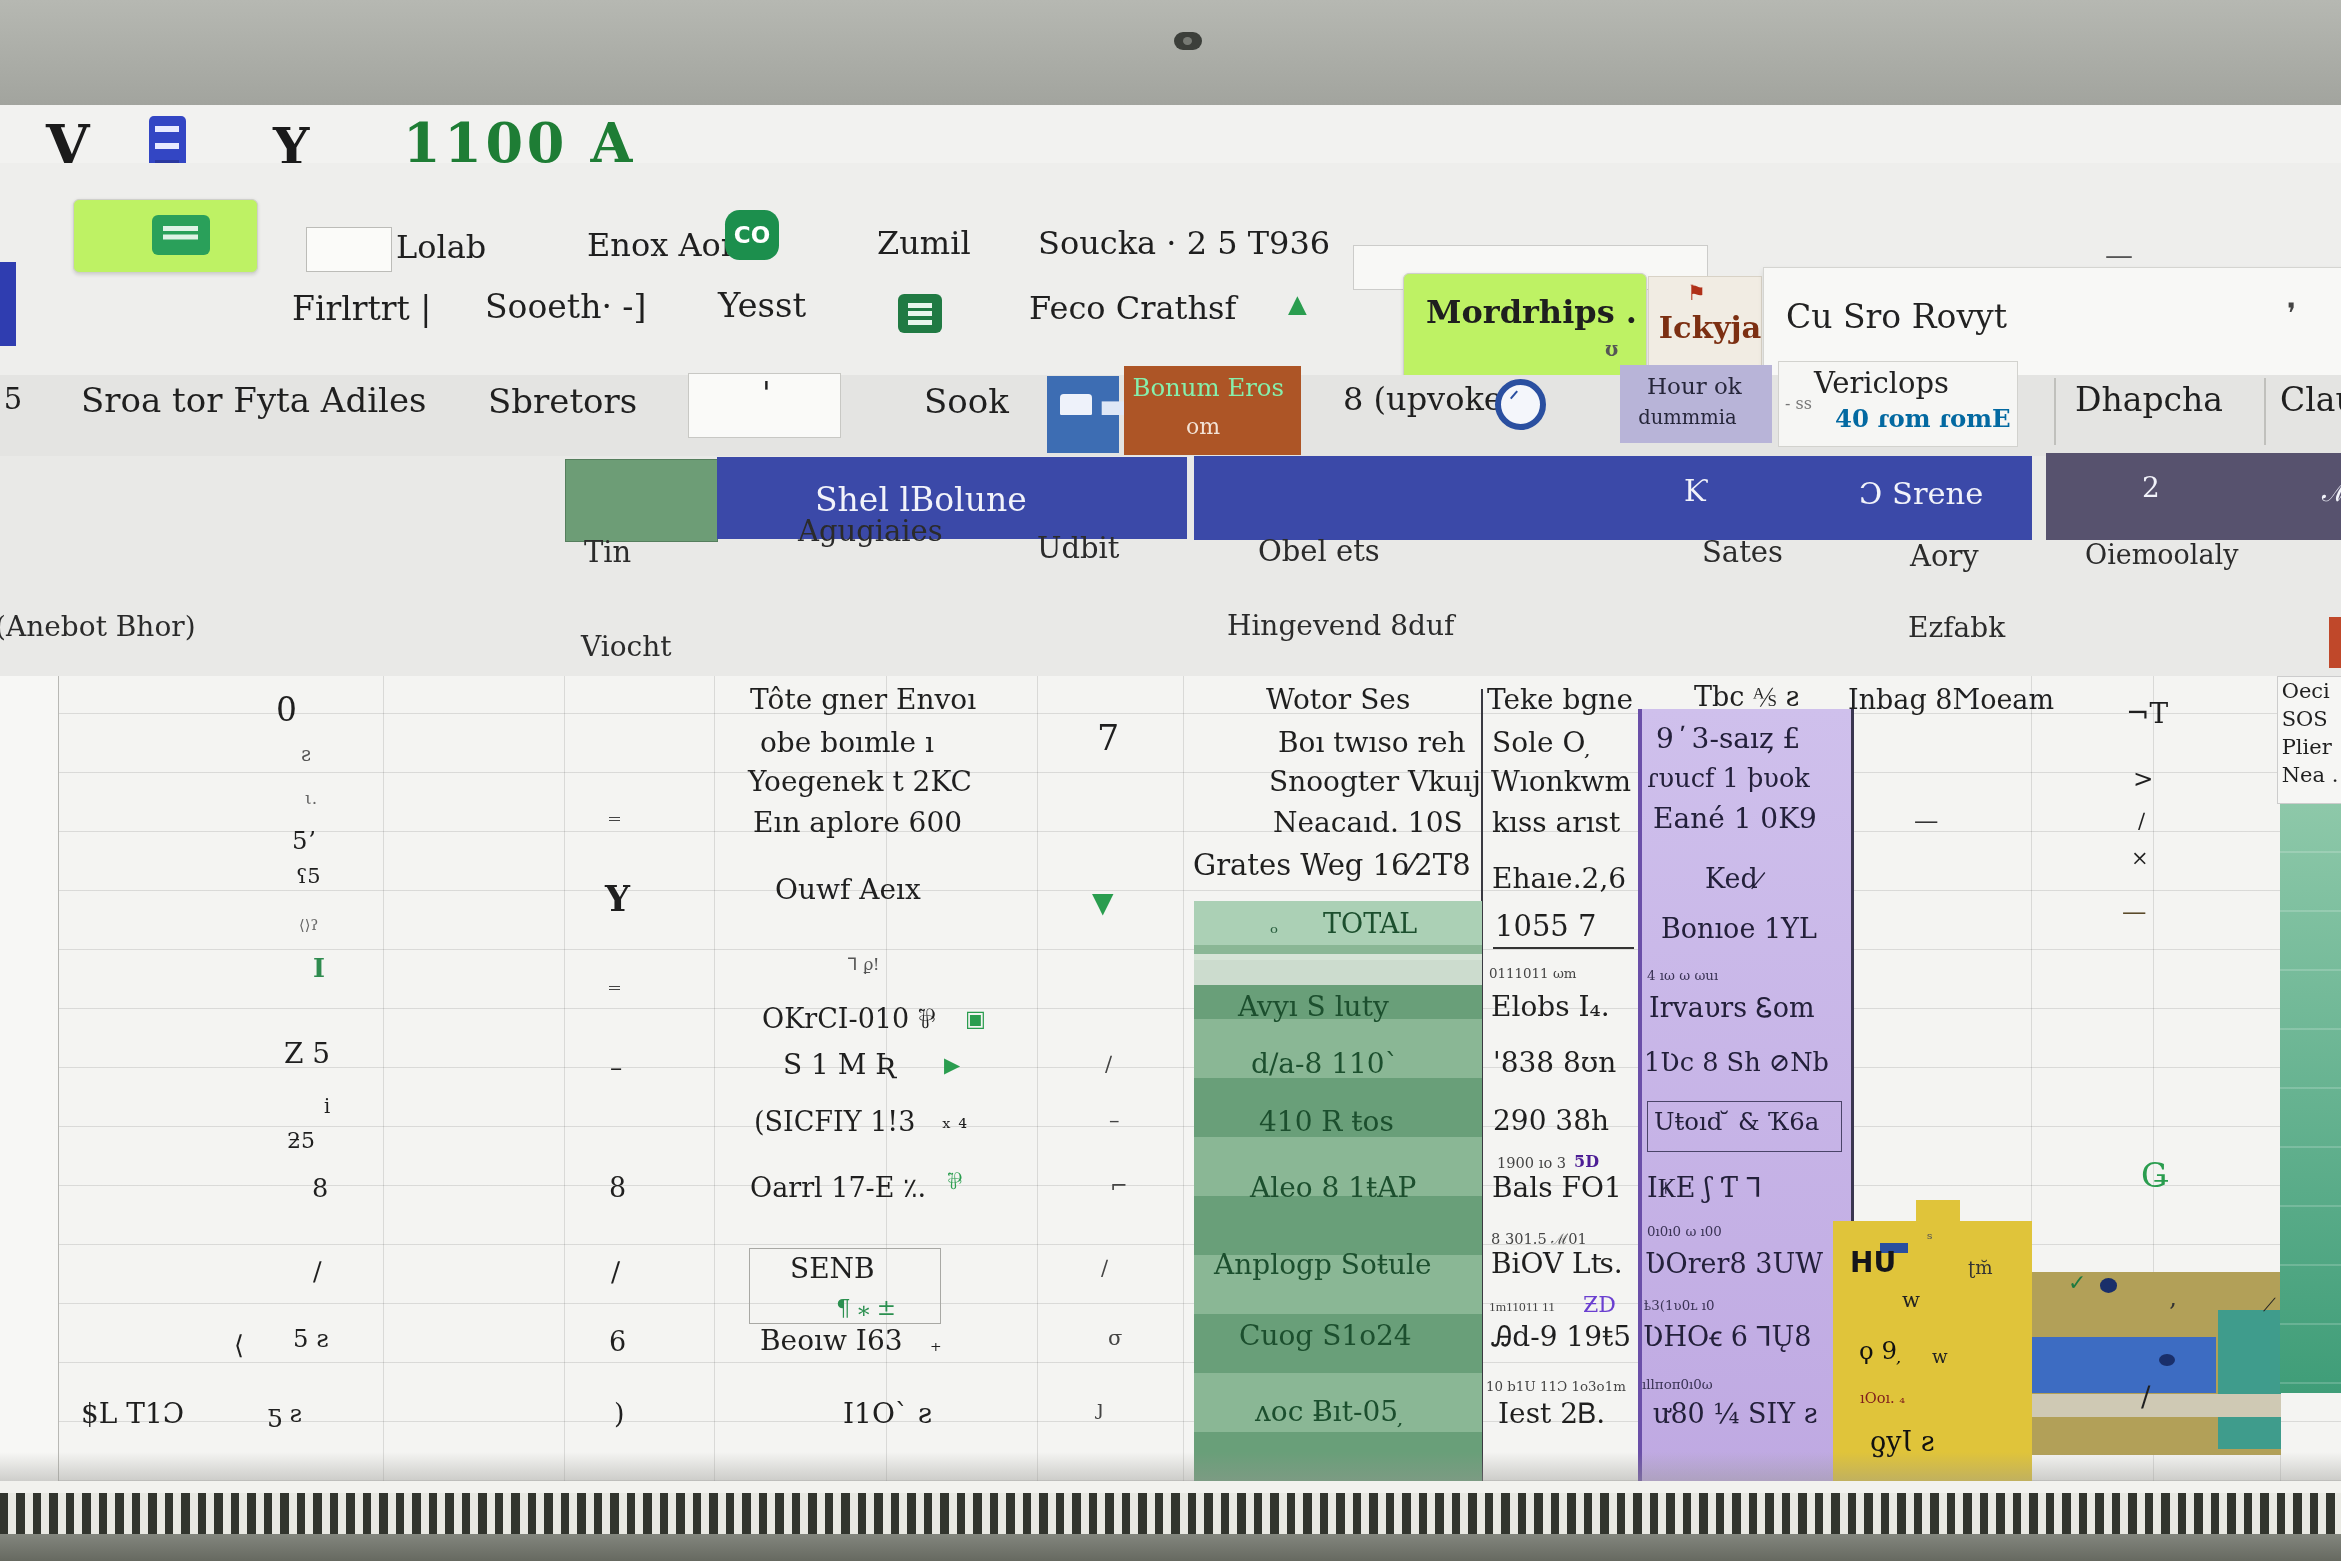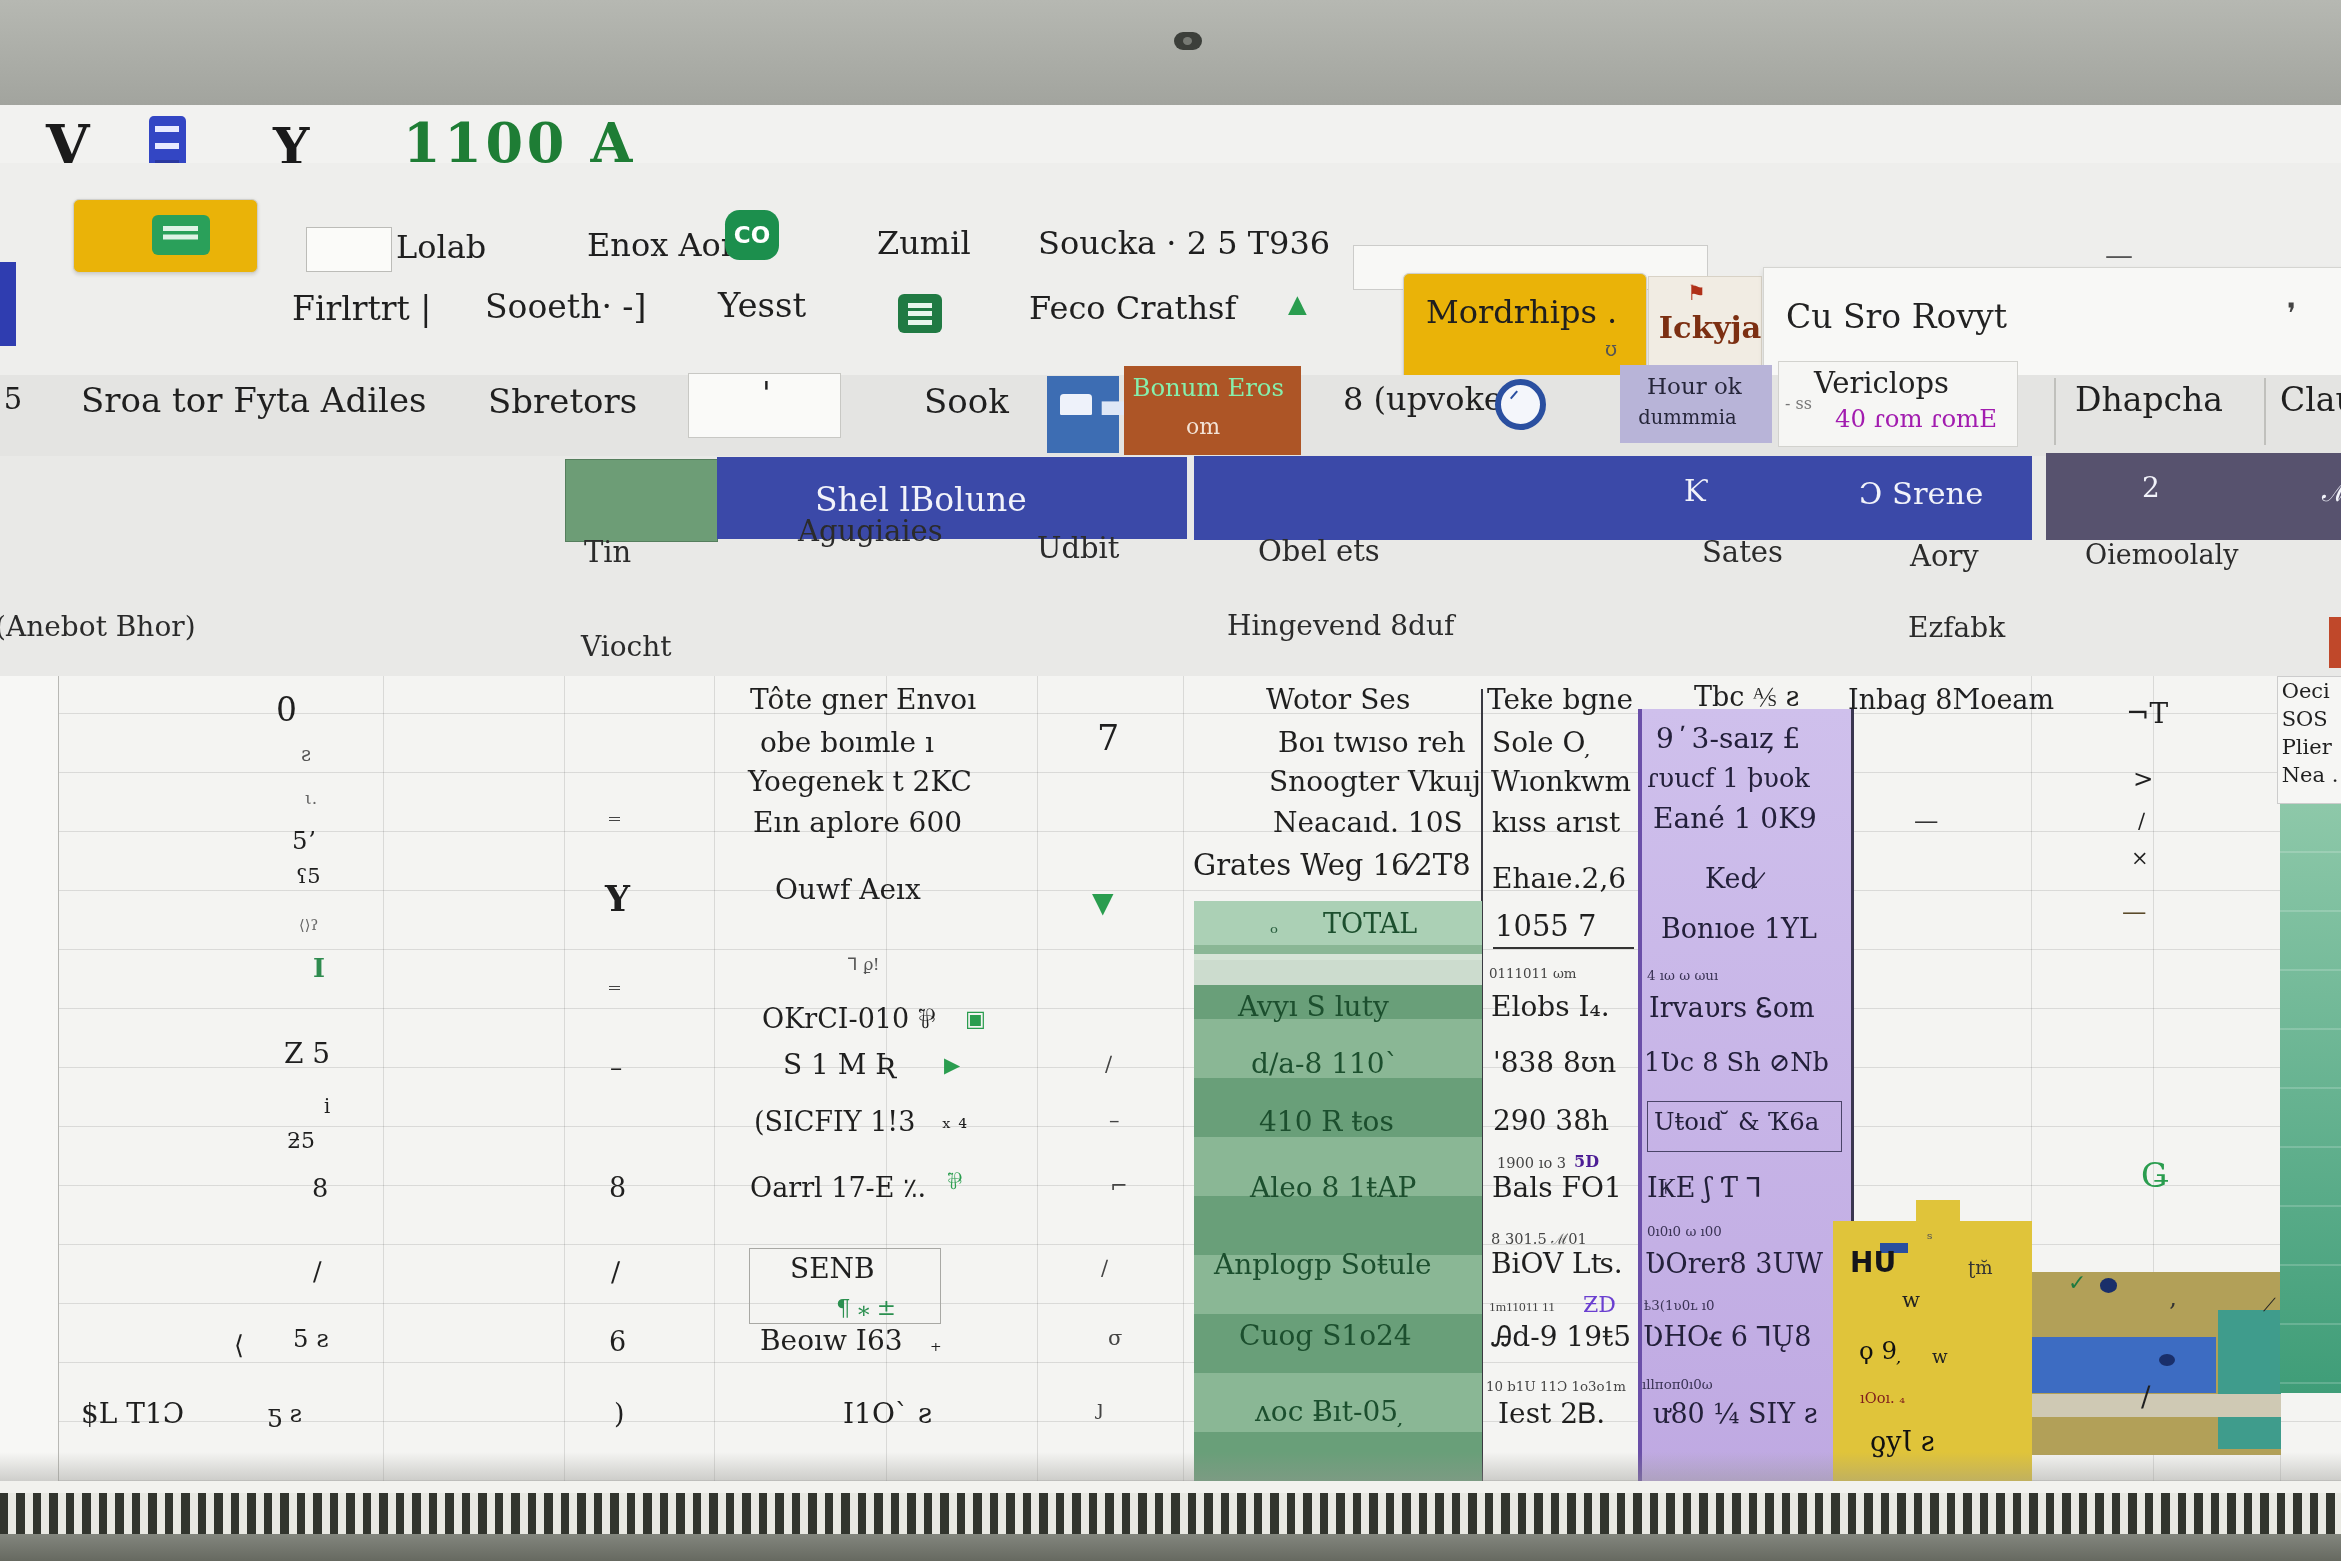--- a/index.html
+++ b/index.html
@@ -14,21 +14,21 @@
   
   .title-glyph{color:#1b1b1b;font-weight:700;}
   #doc-icon{left:149px;top:116px;width:37px;height:61px;background:#3346c4;border-radius:4.9px;}
   #doc-icon i{position:absolute;left:6.1px;width:24.4px;height:6.1px;background:#e8eaff;}
   
   #squiggle-band{left:951px;top:170px;width:1384px;height:18.3px;background:repeating-linear-gradient(104deg,#9a9a94 0 1.8px,transparent 1.8px 9.1px);opacity:.8;}
   #menu-underline{left:927px;top:193px;width:872px;height:1.8px;background:#8a8a86;}
   
   #ribbon{left:0;top:163px;width:2342px;height:212px;background:#eeeeec;border-bottom:0.6px solid #d8d8d4;}
   #blue-sliver{left:0;top:262px;width:16px;height:84px;background:#2f3db0;}
-  .raised{background:#eab308;border:1.2px solid #cfcfcb;border-radius:6.1px;box-shadow:0 1.8px 3.7px rgba(0,0,0,.12);}
+  .raised{background:#bef264;border:1.2px solid #cfcfcb;border-radius:6.1px;box-shadow:0 1.8px 3.7px rgba(0,0,0,.12);font-weight:bold;}
   #file-button{left:73px;top:199px;width:183px;height:72px;}
   #file-icon{left:152px;top:215px;width:58px;height:40px;background:#2aa05a;border-radius:6.1px;}
   #file-icon i{position:absolute;left:11px;top:11px;width:35px;height:4.9px;background:#dff3e6;box-shadow:0 8.5px 0 #dff3e6;}
   #small-box-1{left:306px;top:227px;width:84px;height:43px;background:#fbfbf9;border:1.2px solid #bcbcb8;}
   #co-icon{left:725px;top:210px;width:54px;height:50px;background:#1c8f4d;border-radius:14.6px;color:#fff;font-weight:700;font-size:23px;text-align:center;line-height:50px;font-family:"DejaVu Sans",sans-serif;}
   #blank-box{left:1353px;top:245px;width:353px;height:43px;background:#f8f8f6;border:1.2px solid #ccccca;}
   #green-sq-icon{left:898px;top:294px;width:44px;height:39px;background:#207a43;border-radius:6.1px;}
   #green-sq-icon i{position:absolute;left:9.8px;top:8.5px;width:24.4px;height:22px;background:linear-gradient(180deg,#e8f5ec 0 4.9px,transparent 4.9px 8.5px,#e8f5ec 8.5px 13.4px,transparent 13.4px 17px,#e8f5ec 17px 22px);}
   #mord-panel{left:1403px;top:273px;width:242px;height:111px;}
   #ickyja-panel{left:1648px;top:276px;width:112px;height:106px;background:#f1ece3;border:0.6px solid #d8d2c6;}
@@ -162,21 +162,21 @@
 <div class="abs" id="clock-icon">
     <i></i>
   </div>
 <div class="abs" id="lavender-block">
   <span class="lb" style="left:27px;top:9.8px;font-size:23px;color:#26263a;">Hour ok</span>
   <span class="lb" style="left:18.3px;top:43px;font-size:19.5px;color:#26263a;">dummmia</span>
 </div>
 <div class="abs" id="veri-block">
   <span class="lb" style="left:6.1px;top:34px;font-size:16px;color:#777;">- ss</span>
   <span class="lb" style="left:35px;top:7.3px;font-size:29px;color:#222;">Vericlops</span>
-  <span class="lb" style="left:56px;top:45px;font-size:24.4px;font-weight:400;color:#a21caf;">40 ɾom ɾomE</span>
+  <span class="lb" style="left:56px;top:45px;font-size:24.4px;font-weight:700;color:#0369a1;">40 ɾom ɾomE</span>
 </div>
 <span class="lb" style="left:2075px;top:383px;font-size:33px;">Dhapcha</span>
 <span class="lb" style="left:2280px;top:383px;font-size:33px;">Claud</span>
 <div class="abs tool-div" style="left:2054px;top:378px;height:67px;"></div>
 <div class="abs tool-div" style="left:2264px;top:378px;height:67px;"></div>
 
 <div class="abs" id="head-band"></div>
 <div class="abs" id="green-cell"></div>
 <div class="abs" id="blue-bar-1">
   <span class="bar-text" style="left:98px;top:23px;">Shel lBolune</span>

